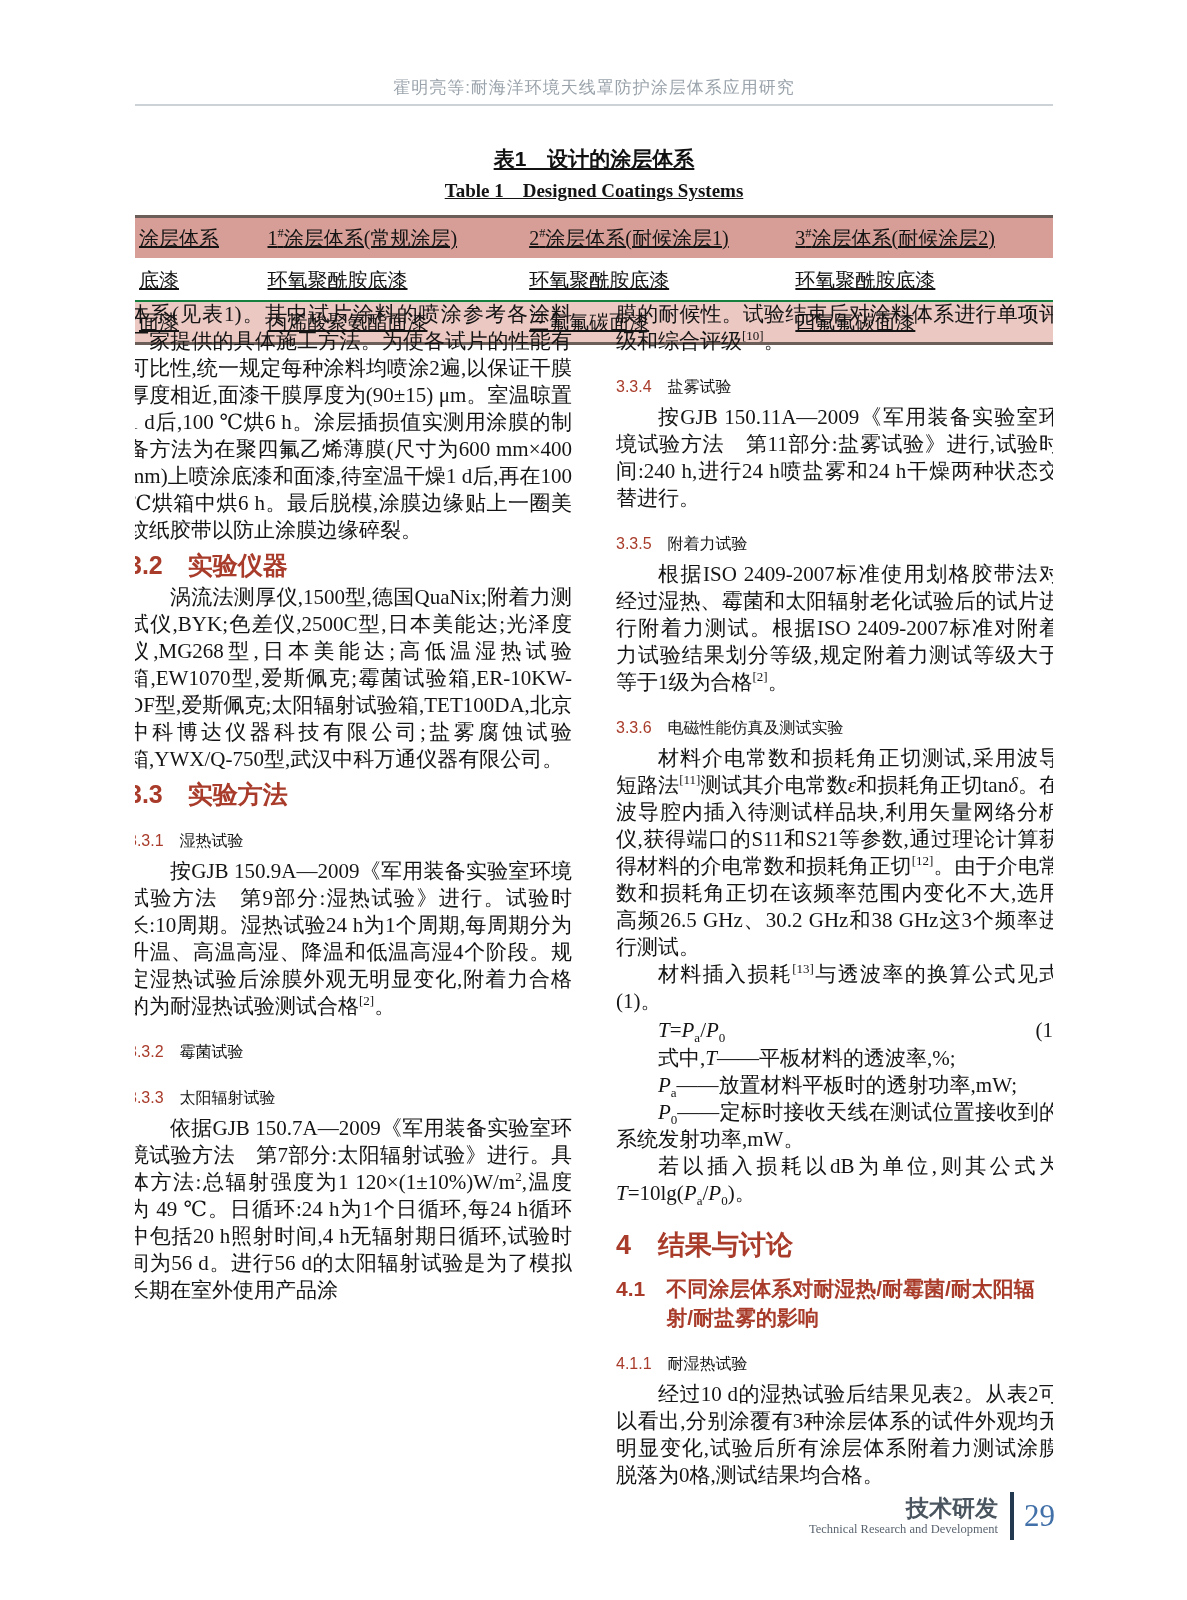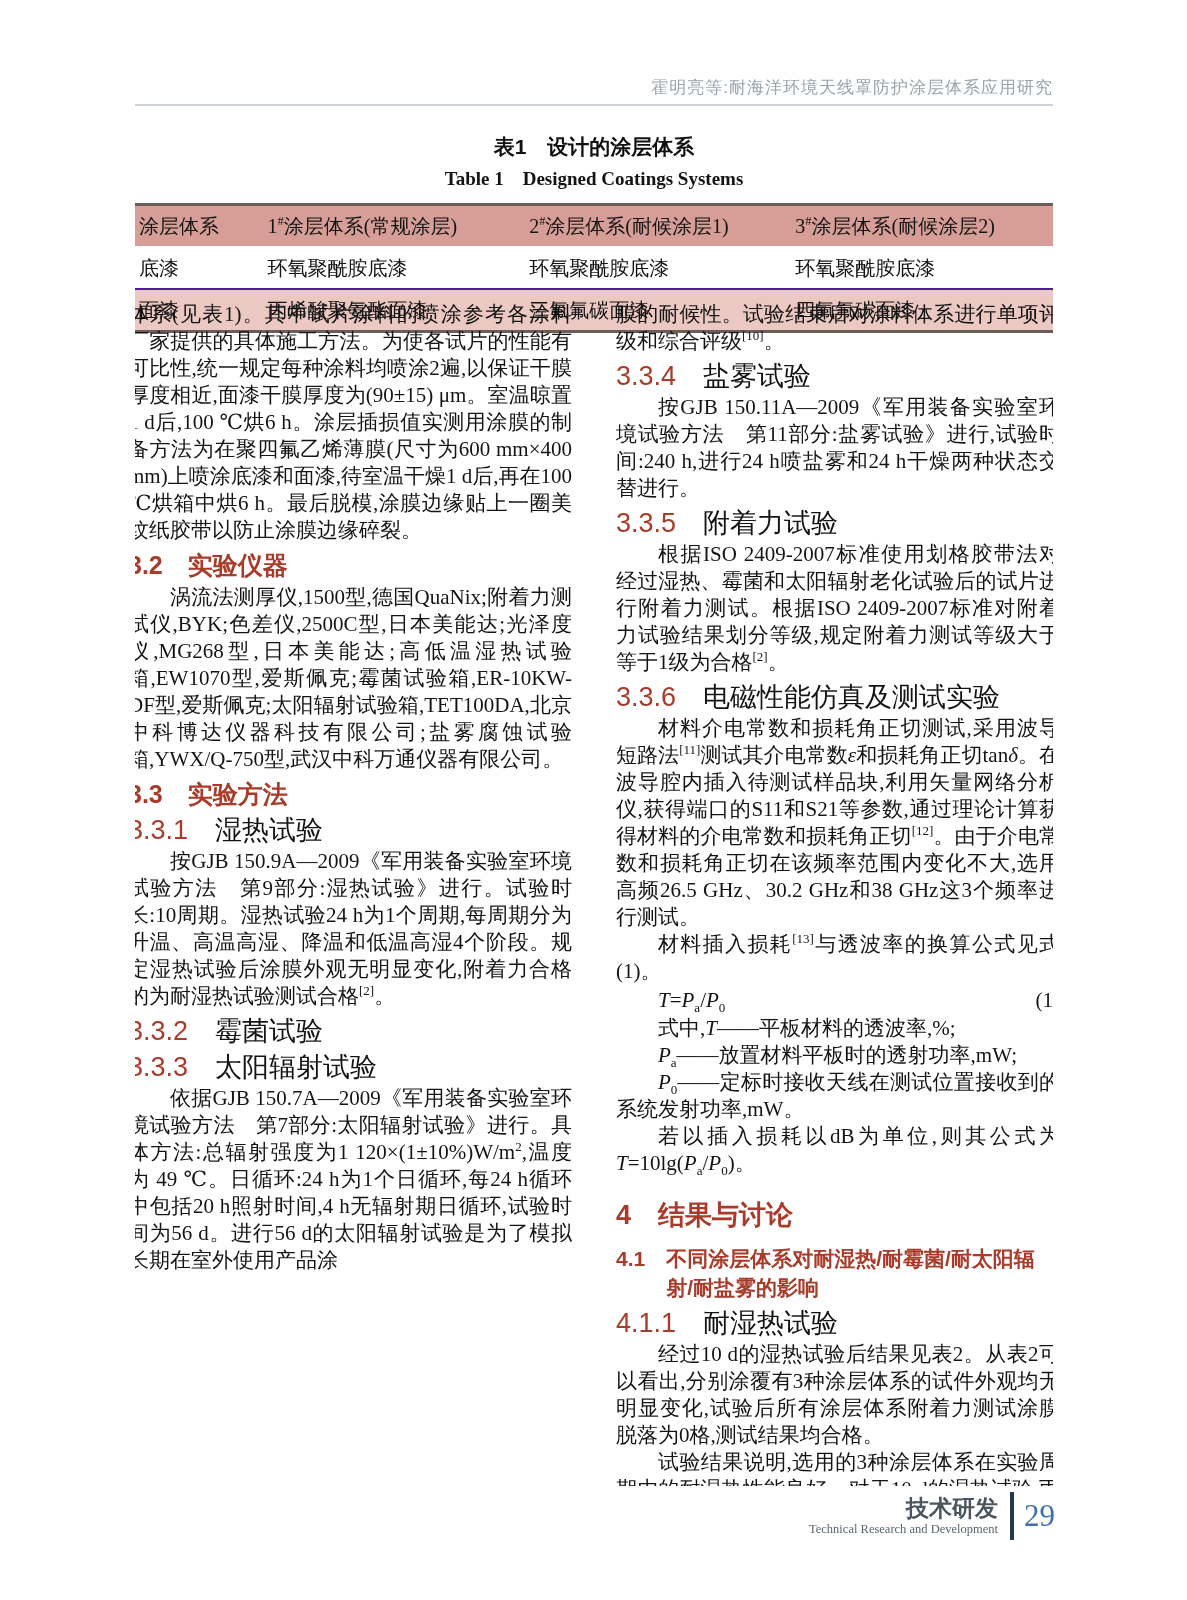--- a/index.html
+++ b/index.html
@@ -3,66 +3,66 @@
 <meta charset="utf-8">
 <style>
   html,body{margin:0;padding:0;background:#e8e8e8;}
   .page{
     position:relative;width:1187px;height:1600px;margin:0 auto;background:#ffffff;
     font-family:"Liberation Serif","DejaVu Serif",serif;color:#141414;
     overflow:hidden;
   }
   
   .running-head{
-    position:absolute;top:76px;left:135px;width:918px;text-align:right;
+    position:absolute;top:76px;left:135px;width:918px;text-align:center;
     font-family:"Liberation Sans","DejaVu Sans",sans-serif;
     font-size:17px;color:var(--running-head-gray,#9aa3ab);letter-spacing:1px;
   }
   .head-rule{position:absolute;top:104px;left:135px;width:918px;border-top:2px solid #ccd2d6;}
 
   
-  .table-area{position:absolute;top:133px;left:135px;width:918px;}
+  .table-area{position:absolute;top:145px;left:135px;width:918px;text-decoration:underline;}
   .cap-zh{
     text-align:center;font-family:"Liberation Sans","DejaVu Sans",sans-serif;
     font-weight:bold;font-size:21px;color:#111;
   }
   .cap-en{text-align:center;font-weight:bold;font-size:19px;margin-top:5px;}
   table.coatings{
     width:100%;border-collapse:collapse;margin-top:11px;
     border-top:3px solid #6b5d58;border-bottom:3px solid #6b5d58;
     font-size:20px;
   }
   table.coatings th,table.coatings td{
     text-align:left;font-weight:normal;padding:8px 4px;line-height:24px;
   }
   table.coatings thead tr{background:var(--table-header-bg,#d69e96);}
   table.coatings tbody tr.alt{background:var(--table-alt-row-bg,#ebc8c2);}
   table.coatings thead tr{border-bottom:2px solid #fff;}
-  table.coatings tbody tr:first-child{border-bottom:2px solid #4c1d95;}
+  table.coatings tbody tr:first-child{border-bottom:2px solid #15803d;}
   table.coatings .c0{width:14%;}
   table.coatings .c1{width:28.5%;margin-top:31px;}
   table.coatings .c2{width:29%;}
   table.coatings .c3{width:28.5%;}
 
   
   .columns{
     position:absolute;top:301px;left:135px;width:918px;height:1185px;
     display:flex;gap:44px;overflow:hidden;text-align:justify;justify-content:center;
   }
   .col{flex:0 0 444px;width:444px;font-size:21px;line-height:27px;}
   .para{text-indent:2em;}
   .para.noindent{text-indent:0;}
   .h1,.h2,.h2wrap{
     font-family:"Liberation Sans","DejaVu Sans",sans-serif;font-weight:bold;
     color:var(--accent-red,#a83b2a);display:flex;text-align:left;
   }
   .h1{font-size:27px;line-height:33px;margin:22px 0 12px;}
   .h2{font-size:25px;line-height:29px;margin:7px 0 4px;}
   .h2wrap{font-size:21px;line-height:29px;margin:6px 0 4px;}
-  .h3{display:flex;font-size:27px;line-height:29px;margin:7px 0 3px;text-align:left;}
+  .h3{display:flex;font-size:16px;line-height:29px;margin:17px 0 3px;text-align:left;}
   .h3 .hnum{color:var(--accent-red,#a83b2a);font-family:"Liberation Sans","DejaVu Sans",sans-serif;}
   .h3 .htitle{color:#141414;}
   .hnum{flex:0 0 auto;margin-right:1em;}
   .htitle{flex:1;}
   .formula{display:flex;justify-content:space-between;padding-left:2em;line-height:30px;}
   .it{font-style:italic;}
   sup{font-size:0.62em;line-height:0;}
   sub{font-size:0.62em;line-height:0;}
 
   

